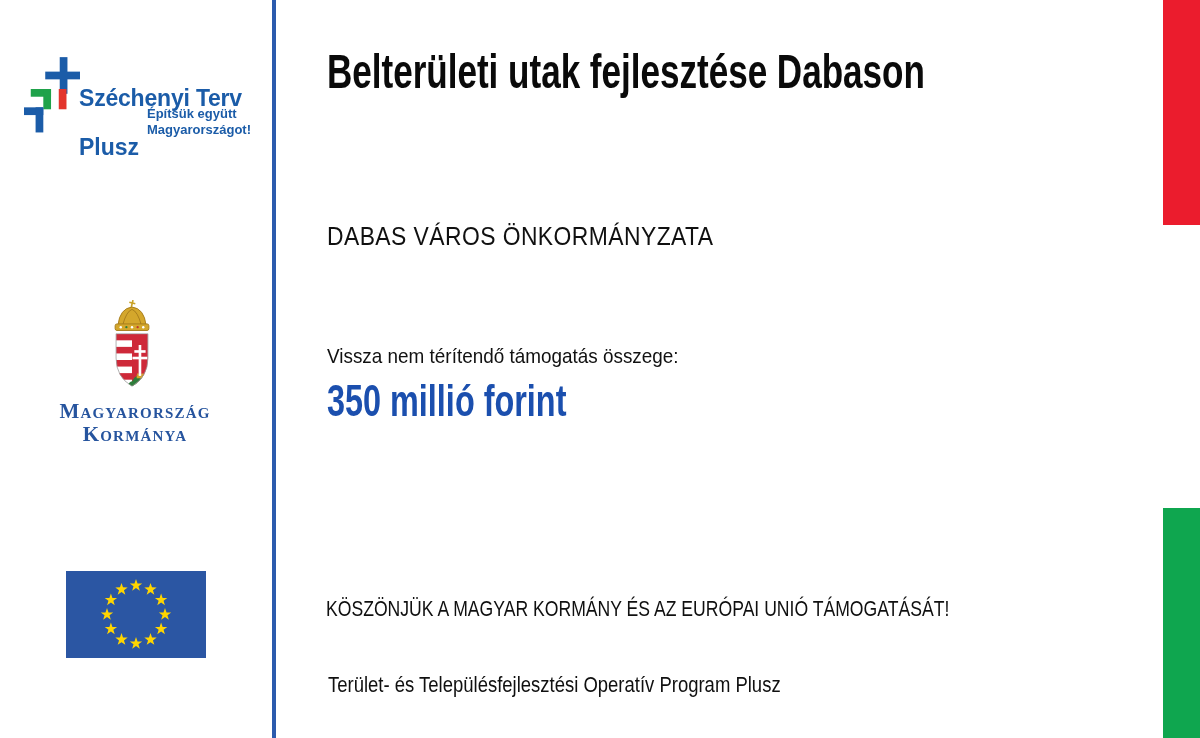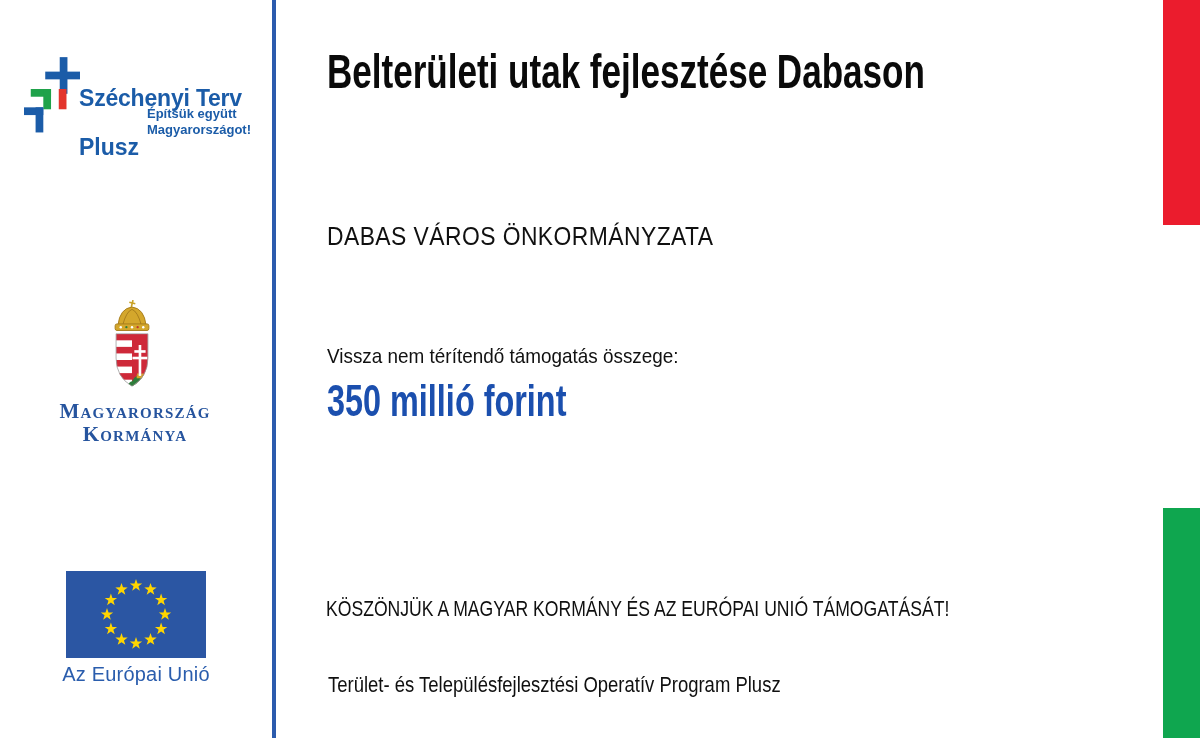--- a/index.html
+++ b/index.html
@@ -142,21 +142,20 @@
         <use href="#eustar" transform="translate(95.1,58)"></use>
         <use href="#eustar" transform="translate(84.5,68.6)"></use>
         <use href="#eustar" transform="translate(70,72.5)"></use>
         <use href="#eustar" transform="translate(55.5,68.6)"></use>
         <use href="#eustar" transform="translate(44.9,58)"></use>
         <use href="#eustar" transform="translate(41,43.5)"></use>
         <use href="#eustar" transform="translate(44.9,29)"></use>
         <use href="#eustar" transform="translate(55.5,18.4)"></use>
       </svg>
       <div class="abs eu-text">
-        <div class="nowrap">Az Európai Unió</div>
       </div>
     </div>
   </div>
 
   <div class="abs divider"></div>
 
   <div>
     <div class="abs title nowrap">Belterületi utak fejlesztése Dabason</div>
     <div class="abs beneficiary nowrap">DABAS VÁROS ÖNKORMÁNYZATA</div>
     <div class="abs grant-label nowrap">Vissza nem térítendő támogatás összege:</div>

